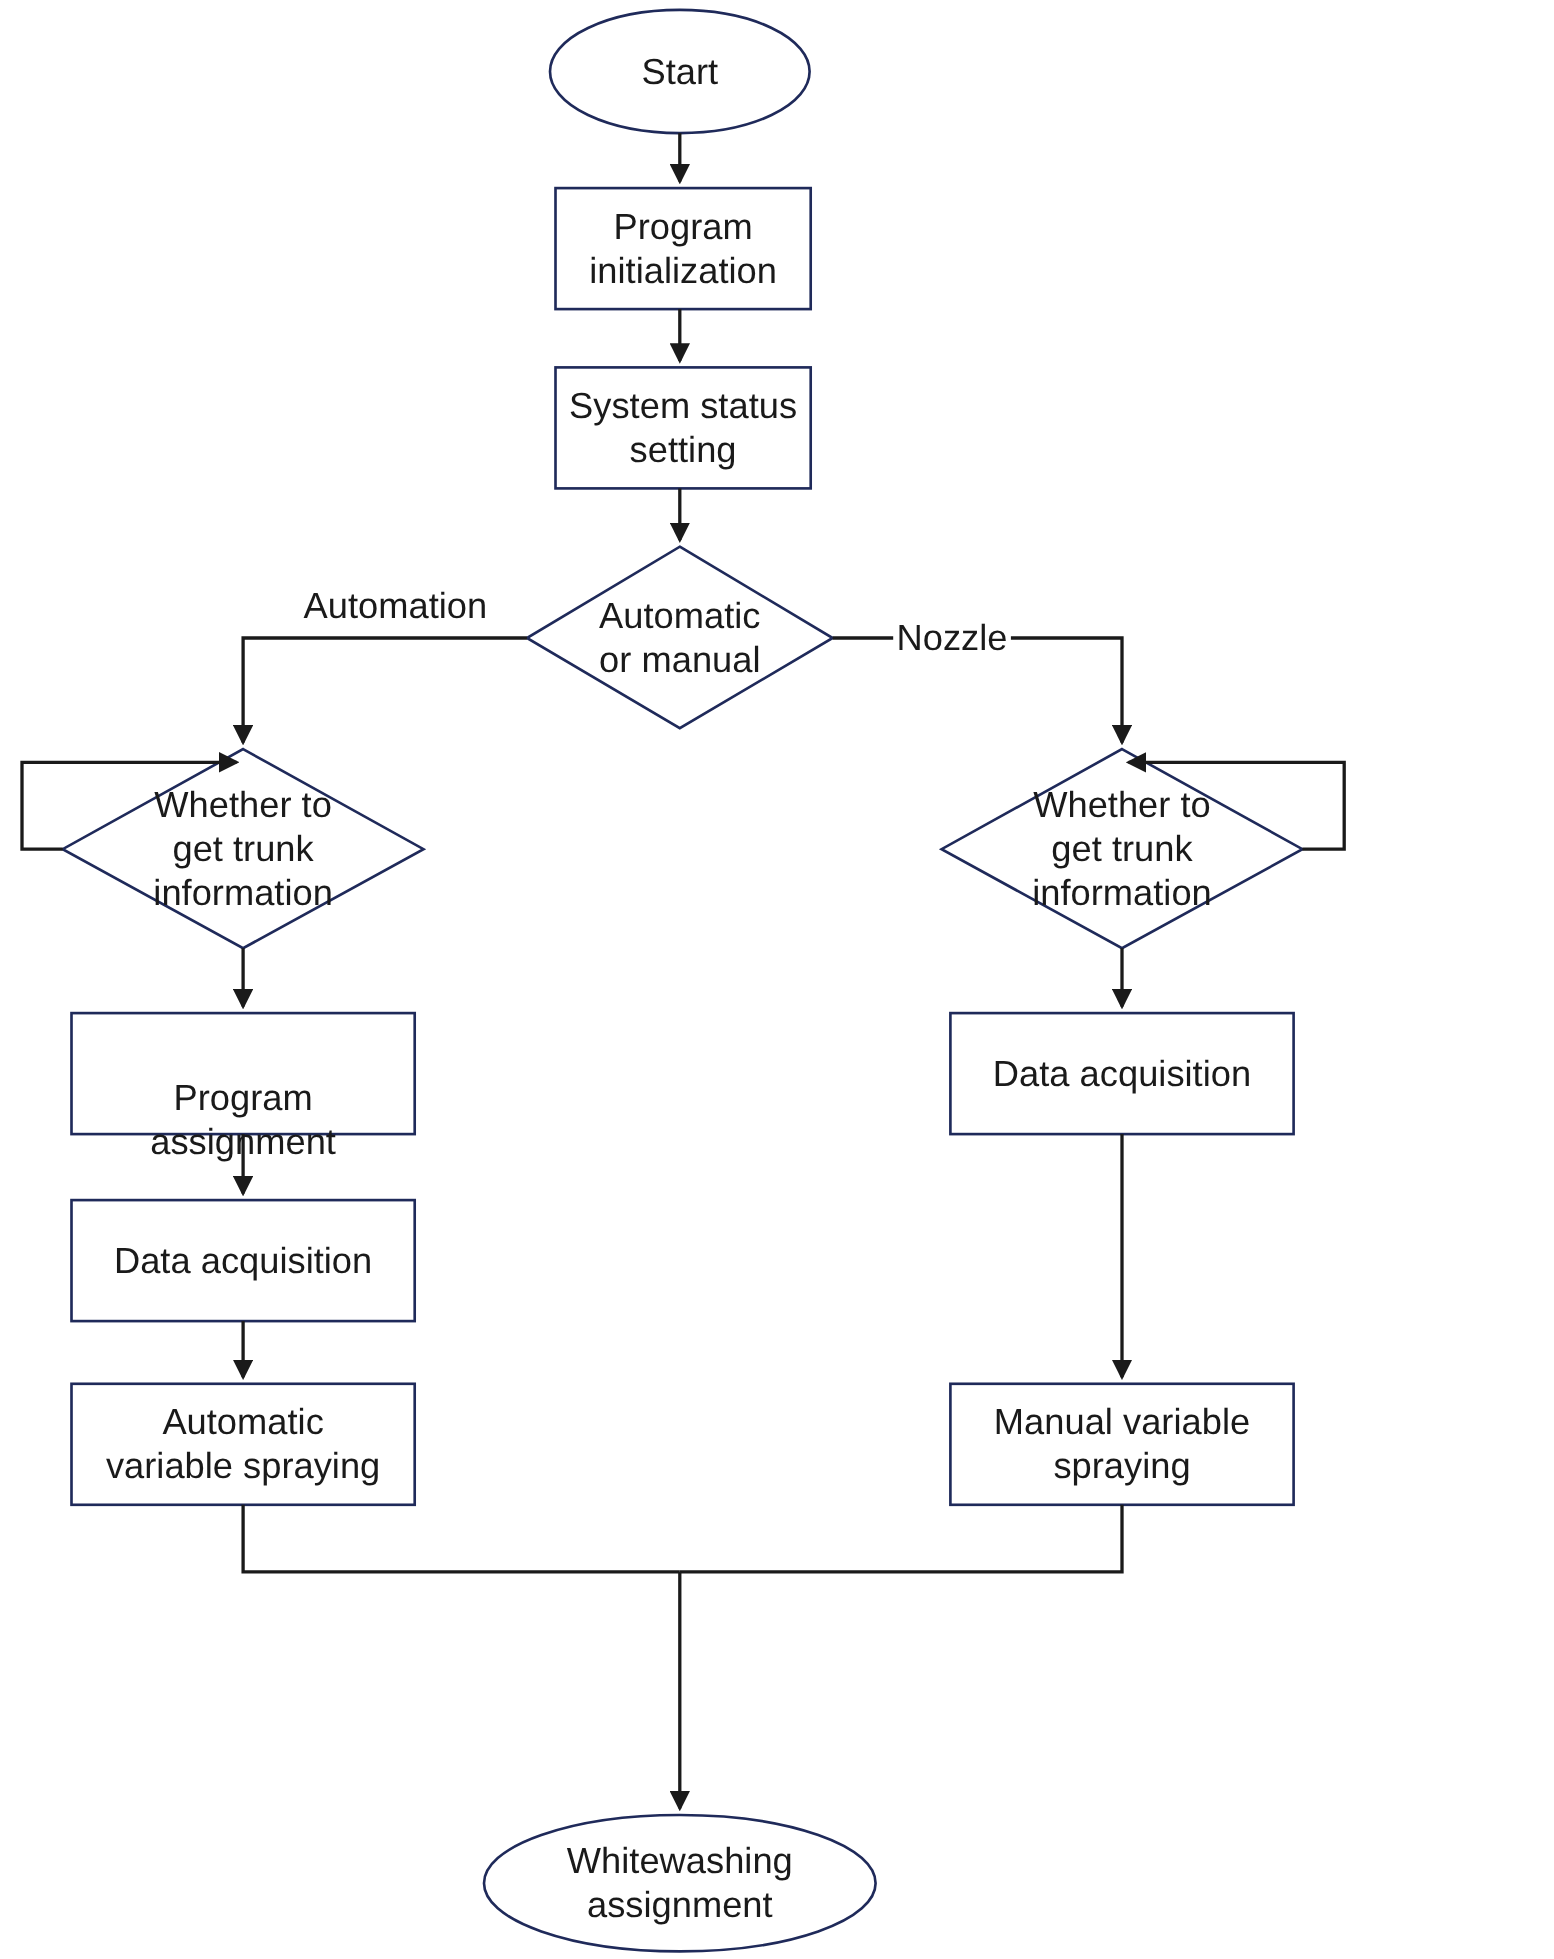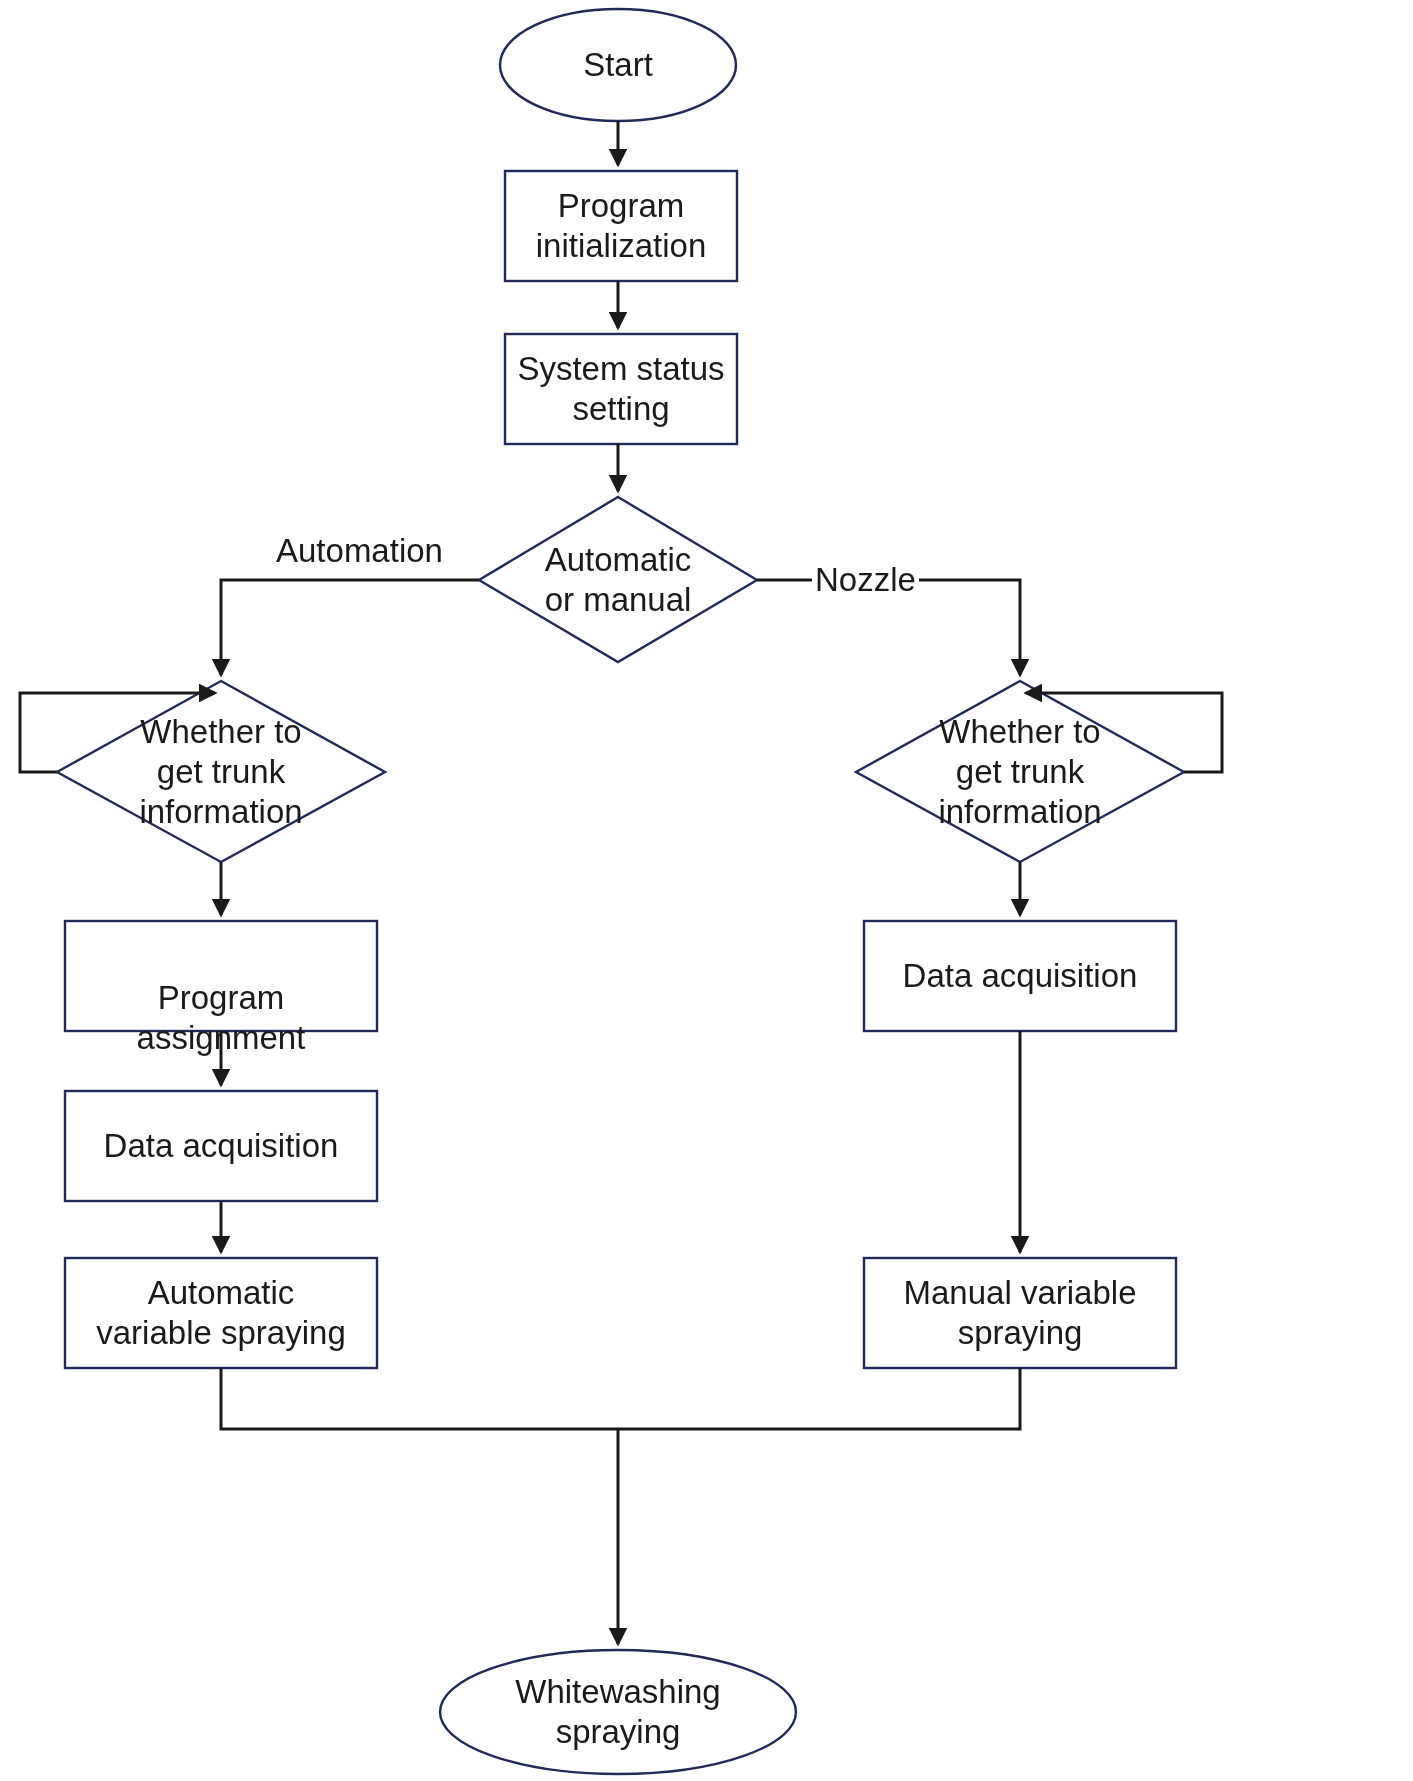--- a/index.html
+++ b/index.html
@@ -151,19 +151,19 @@
 
   <div class="node-label" style="left:864px; top:921px; width:312px; height:110px;">Data acquisition</div>
 
   <div class="node-label" style="left:60px; top:1263px; width:322px; height:100px;">Automatic
 variable spraying</div>
 
   <div class="node-label" style="left:859px; top:1263px; width:322px; height:100px;">Manual variable
 spraying</div>
 
   <div class="node-label" style="left:458px; top:1662px; width:320px; height:100px;">Whitewashing
-spraying</div>
+assignment</div>
 
   <div class="edge-label" style="left:273px; top:534px;">Automation</div>
 
   <div class="edge-label" style="left:812px; top:563px;">Nozzle</div>
 
 </div>
 
 </body></html>

